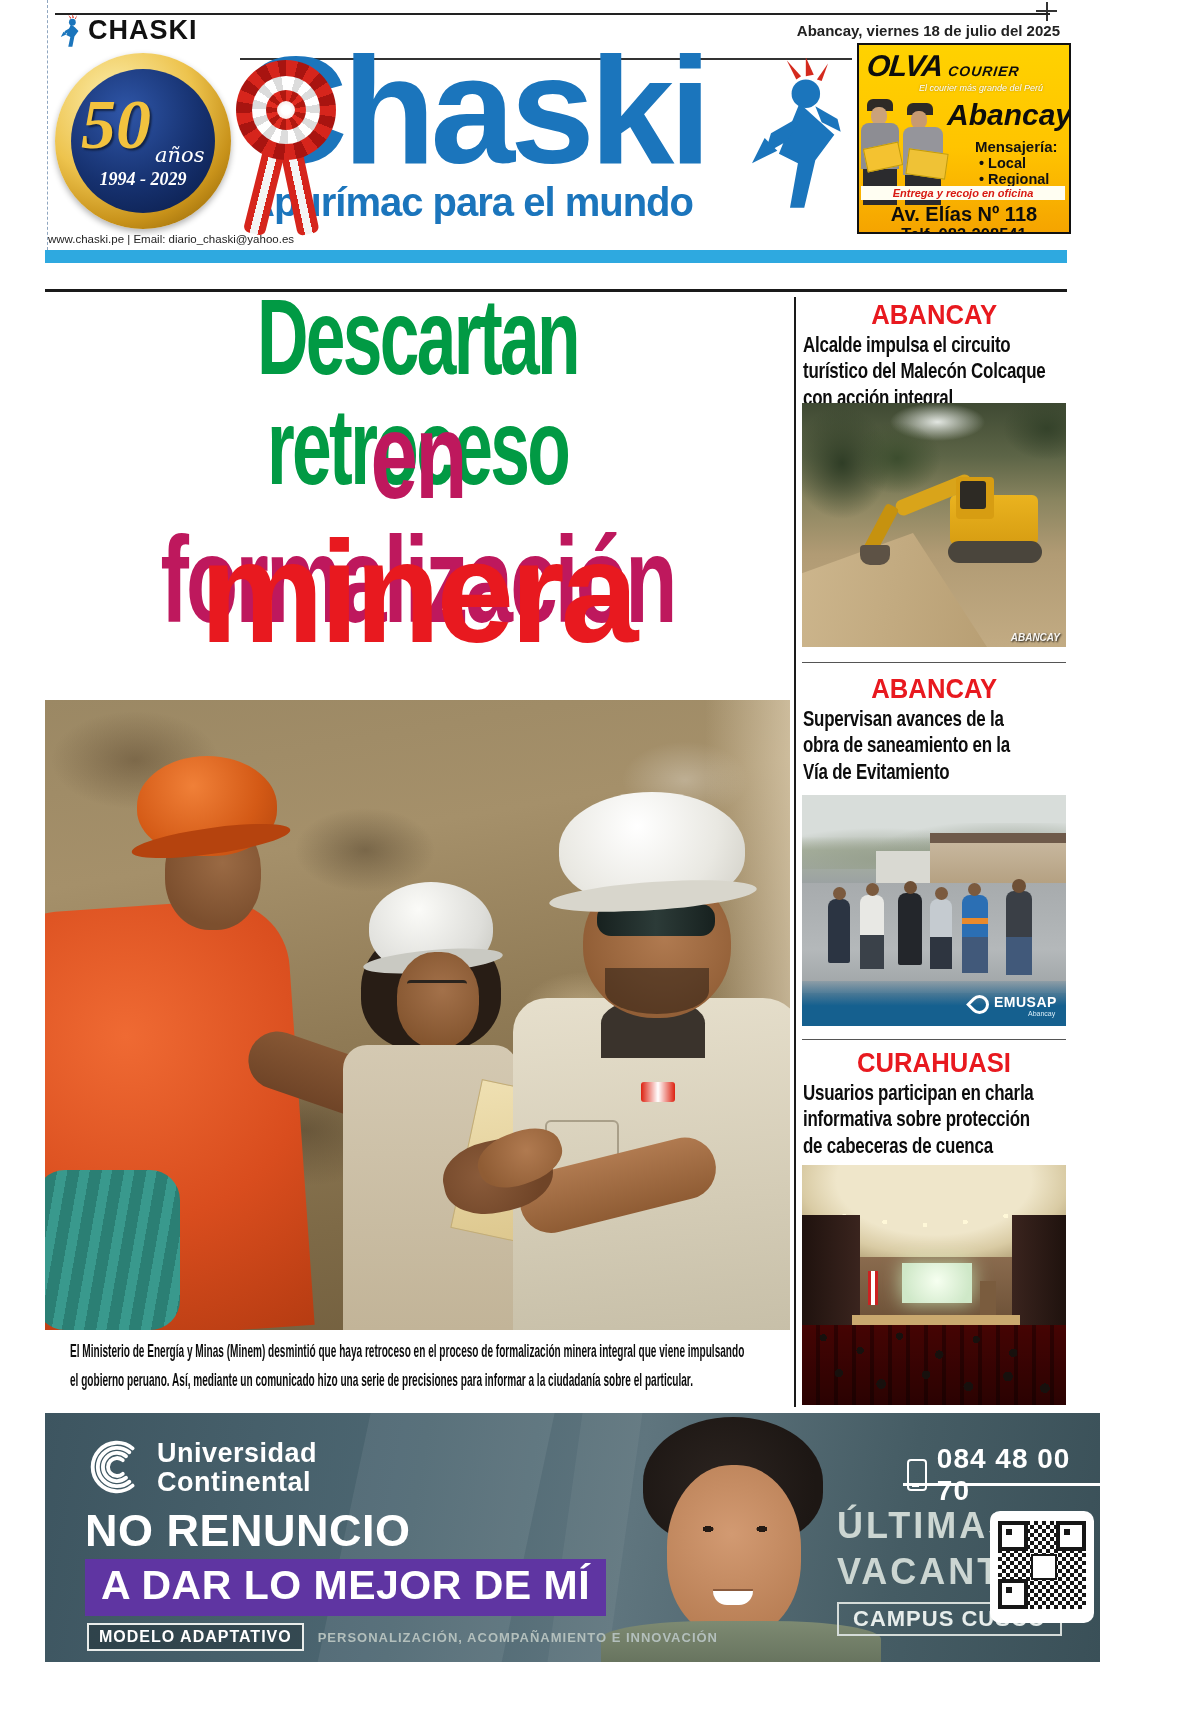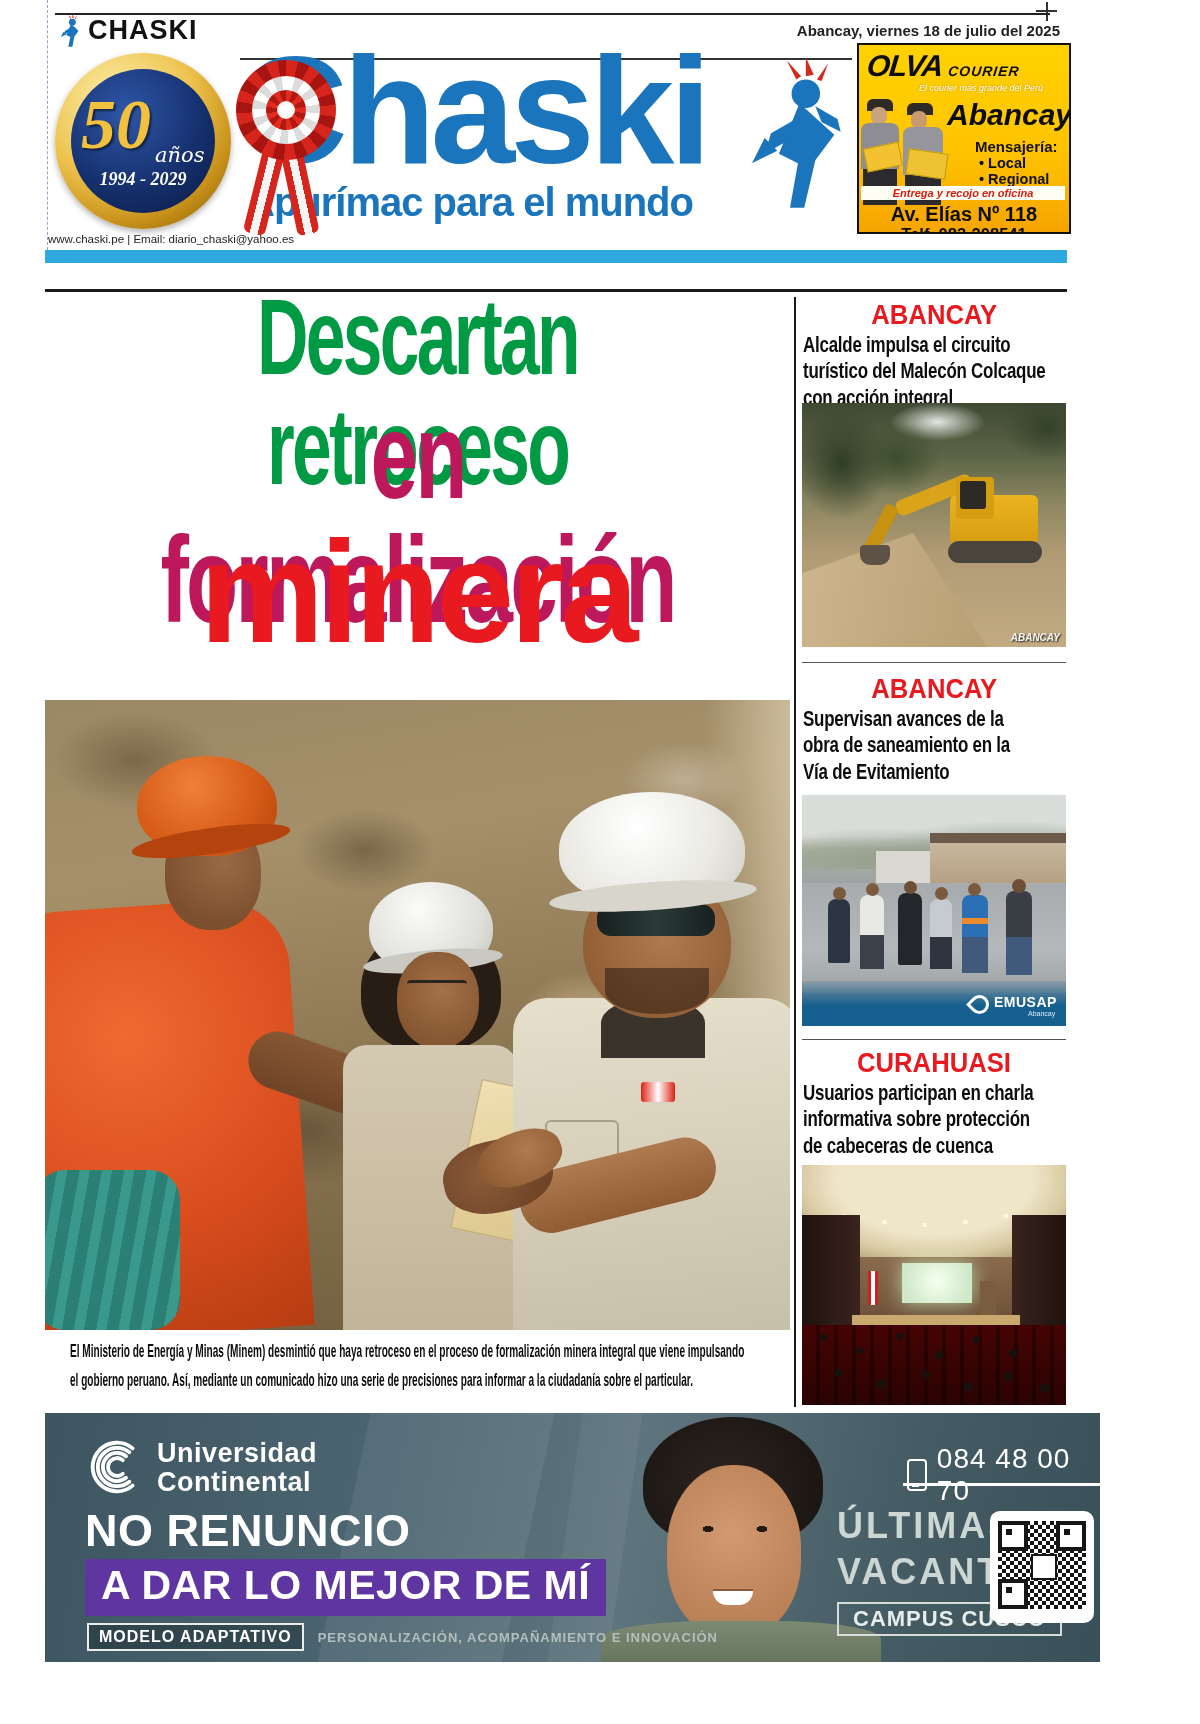--- a/index.html
+++ b/index.html
@@ -105,21 +105,21 @@
   .noren{position:absolute;left:40px;top:92px;font-size:45px;font-weight:bold;color:#fff;letter-spacing:.5px;}
   .purple{position:absolute;left:40px;top:146px;background:#5f35a2;color:#fff;font-weight:bold;
     font-size:41px;padding:3px 16px 7px;letter-spacing:.5px;}
   .modrow{position:absolute;left:42px;top:210px;display:flex;align-items:center;gap:14px;}
   .modbox{border:2px solid #e8ecea;background:rgba(15,25,30,.35);color:#fff;font-weight:bold;
     font-size:16px;padding:3px 10px;letter-spacing:1px;}
   .modtxt{color:#b3bfbc;font-weight:bold;font-size:13px;letter-spacing:1px;}
   .phone-row{position:absolute;left:862px;top:30px;display:flex;align-items:center;gap:10px;color:#fff;}
   .phone-ic{width:17px;height:28px;border:2.5px solid #fff;border-radius:4px;position:relative;}
   .phone-ic::after{content:"";position:absolute;left:3px;bottom:2px;width:7px;height:2px;background:#fff;}
-  .phone-num{font-size:28px;font-weight:normal;letter-spacing:1px;}
+  .phone-num{font-size:28px;font-weight:bold;letter-spacing:1px;}
   .phone-ul{position:absolute;left:858px;top:70px;width:238px;height:3px;background:#fff;}
   .vac{position:absolute;left:792px;color:#ccd6d2;font-weight:bold;letter-spacing:3px;font-size:36px;}
   .campus{position:absolute;left:792px;top:189px;border:2px solid #d5dcd9;color:#e7edeb;font-weight:bold;
     font-size:22px;padding:2px 14px;letter-spacing:1px;}
   .qrpanel{position:absolute;right:6px;top:98px;width:104px;height:112px;background:#fff;border-radius:10px;}
   .qr{position:absolute;left:8px;top:10px;width:88px;height:88px;
     background:conic-gradient(#161616 90deg,#fff 0 180deg,#161616 0 270deg,#fff 0) 0 0/8px 8px;}
   .fp{position:absolute;width:22px;height:22px;border:4px solid #161616;background:#fff;}
   .fp::after{content:"";position:absolute;left:4px;top:4px;width:6px;height:6px;background:#161616;}
   .qrlogo{position:absolute;left:33px;top:33px;width:22px;height:22px;background:#fff;border:2px solid #161616;}

